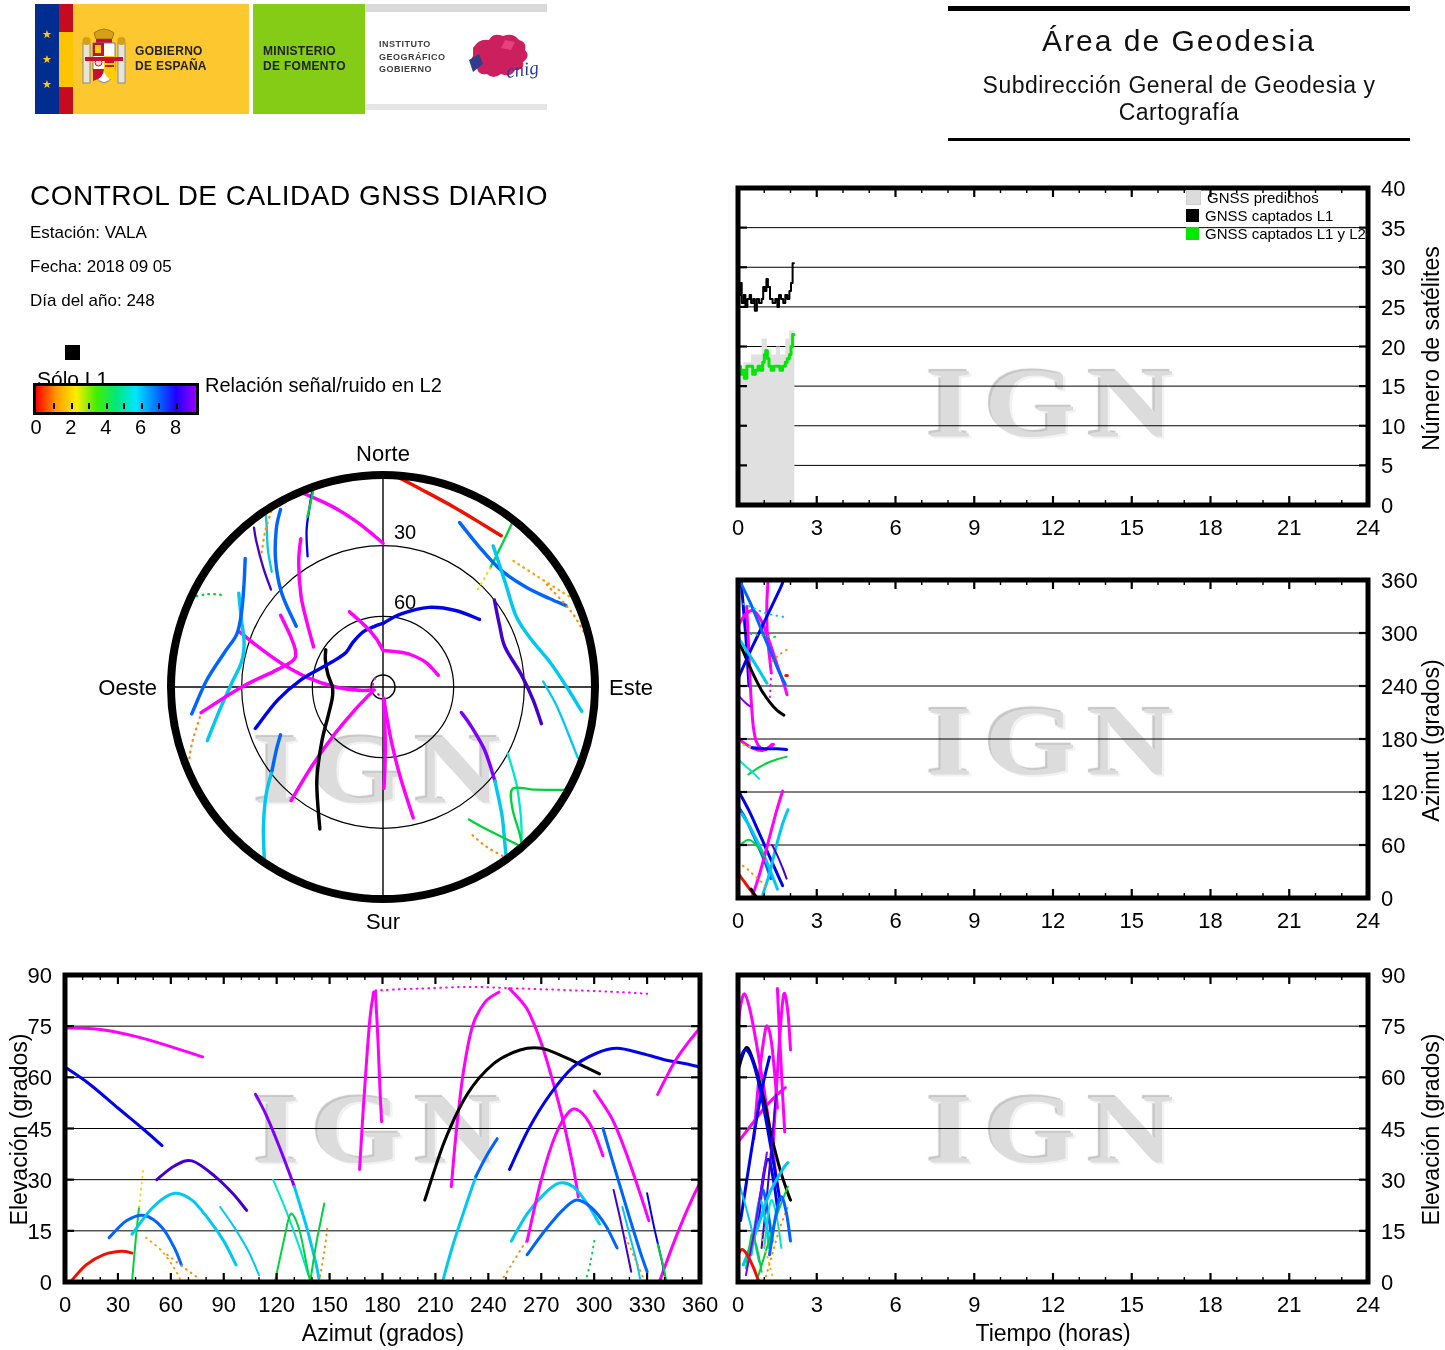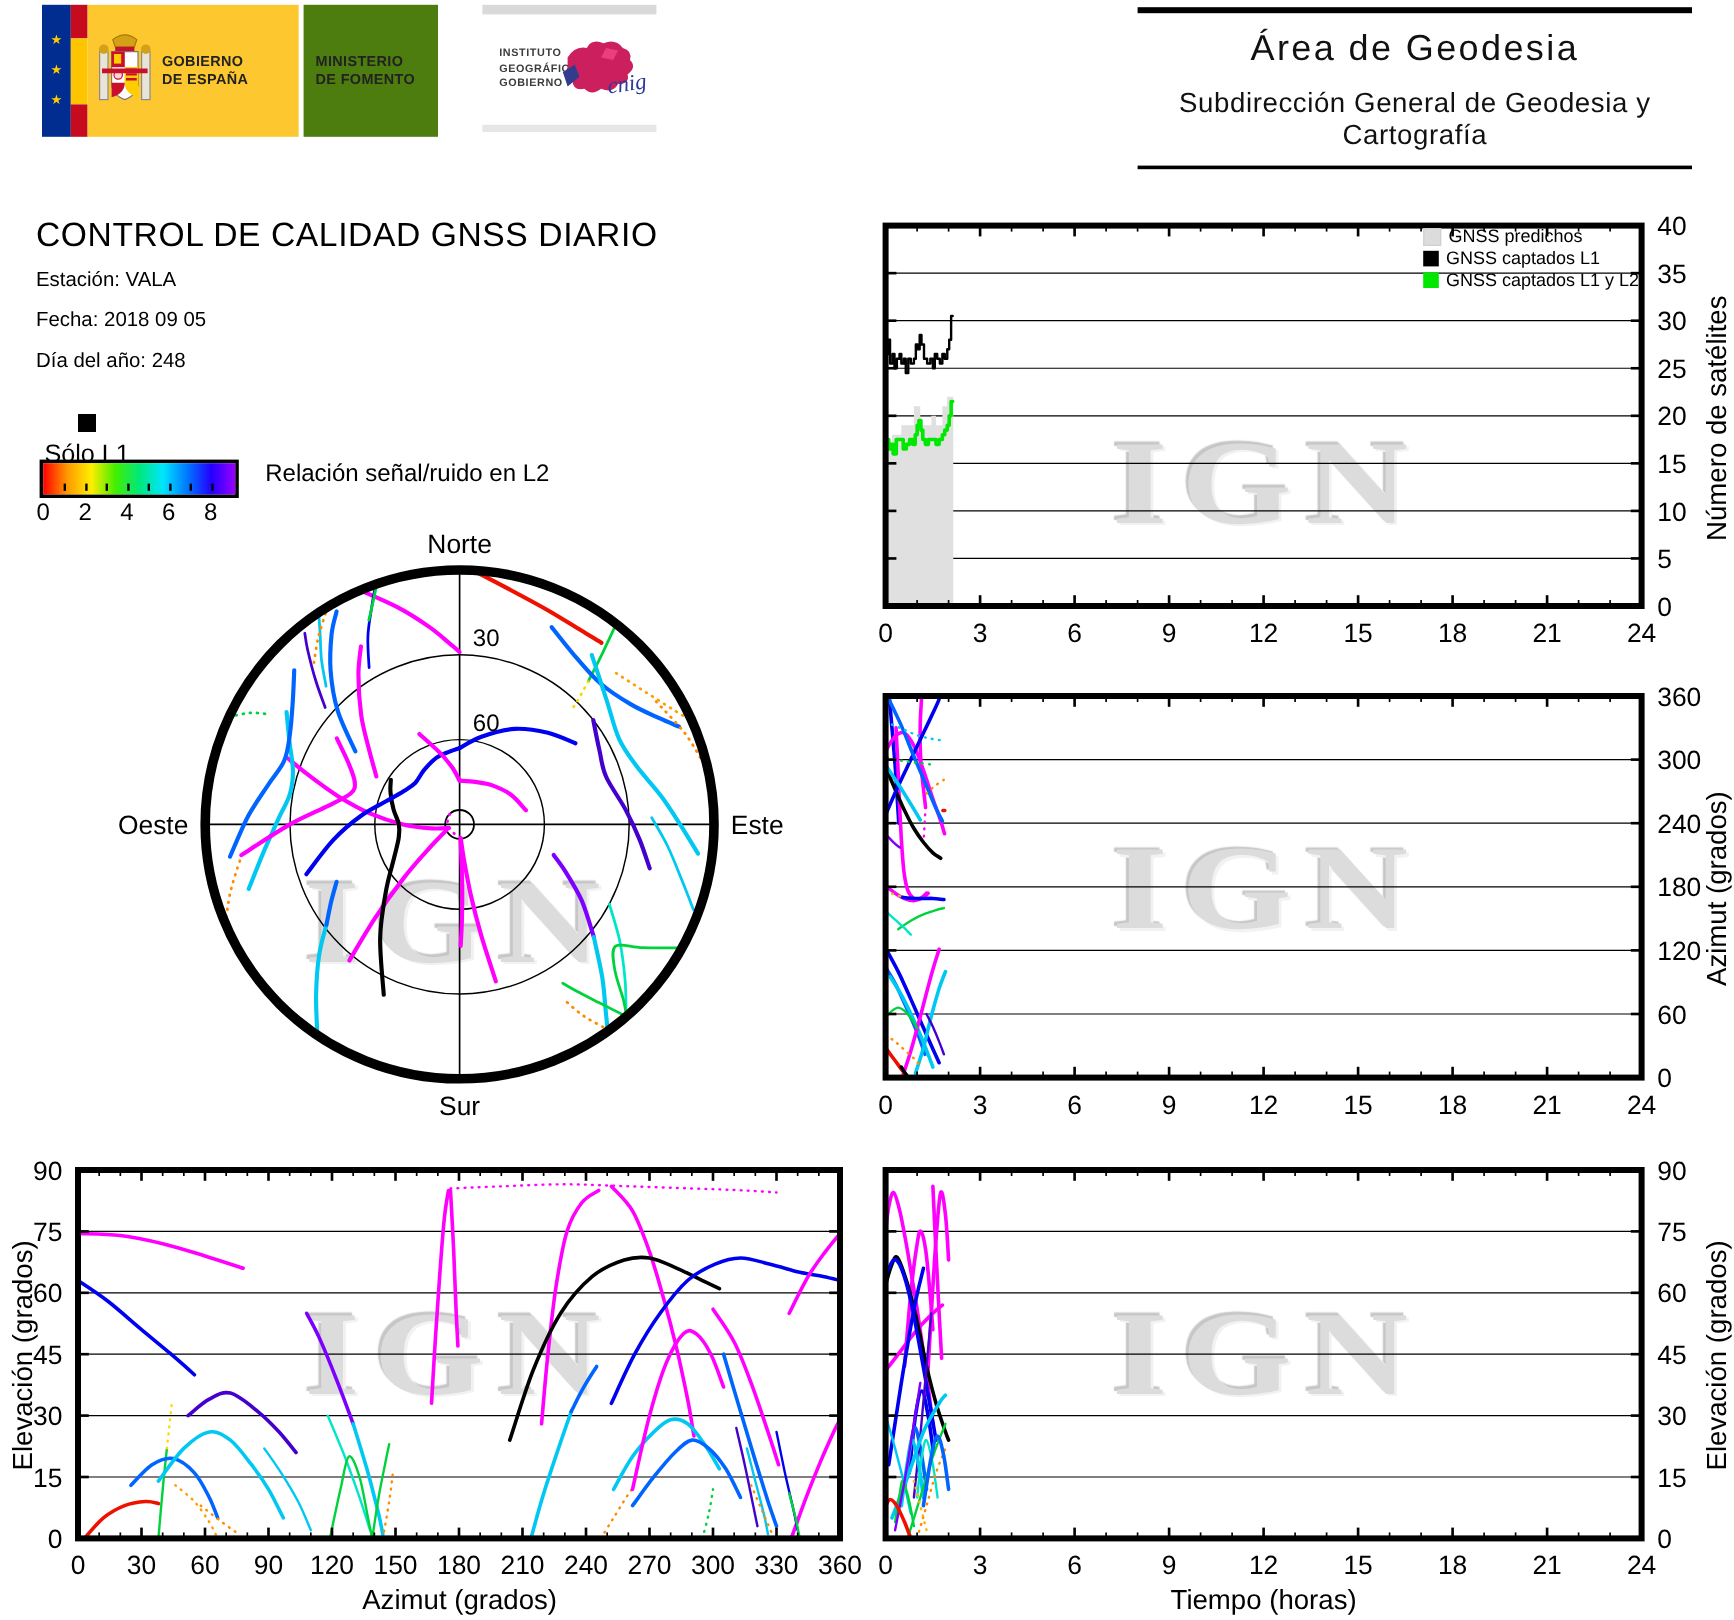--- a/index.html
+++ b/index.html
@@ -8,40 +8,40 @@
   
   #logo-banner{left:35px;top:4px;width:512px;height:110px;display:flex;}
   .eu-strip{width:24px;background:#002d8f;display:flex;flex-direction:column;justify-content:center;align-items:center;gap:14px;}
   .eu-strip span{color:#ffcc00;font-size:11px;line-height:11px;}
   .esp-strip{width:14px;display:flex;flex-direction:column;}
   .esp-strip .r{background:#c60b1e;flex:1;}
   .esp-strip .y{background:#ffc400;flex:2;}
   .gob-block{width:168px;background:#fdc82f;display:flex;align-items:center;padding-left:8px;gap:8px;}
   .gob-text{font-size:12px;font-weight:bold;color:#222;line-height:1.25;letter-spacing:.3px;}
   .gap{width:4px;background:#fff;}
-  .min-block{width:102px;background:#4d7c0f;display:flex;align-items:center;padding-left:10px;}
+  .min-block{width:102px;background:#84cc16;display:flex;align-items:center;padding-left:10px;}
   .min-text{font-size:12px;font-weight:bold;color:#222;line-height:1.25;letter-spacing:.3px;}
-  .ign-block{flex:1;background:#fff;position:relative;margin-left:37px;}
+  .ign-block{flex:1;background:#fff;position:relative;}
   .ign-strip-top{position:absolute;left:0;top:0;width:100%;height:8px;background:#d9d9d9;}
   .ign-strip-bot{position:absolute;left:0;bottom:4px;width:100%;height:6px;background:#e6e6e6;}
   .ign-text{position:absolute;left:14px;top:34px;font-size:9px;font-weight:bold;color:#3c3c3c;letter-spacing:.5px;line-height:1.4;}
   .cnig{position:absolute;right:6px;top:22px;}
   #right-header{left:948px;top:6px;width:462px;border-top:5px solid #000;border-bottom:3px solid #000;padding:13px 0 12px 0;text-align:center;}
   #area-title{font-size:30px;letter-spacing:2px;color:#111;}
   #area-subtitle{font-size:23px;letter-spacing:.5px;margin-top:14px;color:#111;}
   
   #page-title{left:30px;top:180px;font-size:28px;letter-spacing:.5px;}
   .info-line{left:30px;font-size:17px;}
   #l1-row{left:37px;top:345px;display:flex;align-items:center;gap:7px;font-size:21px;flex-direction:column;}
   #l1-swatch{width:15px;height:15px;background:#000;}
   #colorbar{left:33px;top:383px;width:160px;height:26px;border:3px solid #000;position:absolute;}
   #colorbar .grad{width:100%;height:100%;}
   .cbtick{position:absolute;bottom:0;width:2px;height:6px;background:#000;}
   .cbnum{position:absolute;top:416px;font-size:20px;transform:translateX(-50%);}
-  #snr-label{left:205px;top:384px;font-size:20px;margin-left:16px;}
+  #snr-label{left:205px;top:374px;font-size:20px;}
   
   .wm{position:absolute;transform:translate(-50%,-50%) scaleX(1.18);font-family:"Liberation Serif",serif;font-weight:bold;font-size:100px;letter-spacing:10px;color:#dcdcdc;text-shadow:2px 2px 0 #f2f2f2,-2px -2px 1px #c6c6c6;z-index:1;white-space:nowrap;}
   svg.chart{position:absolute;z-index:2;overflow:visible;}
   .vlabel{position:absolute;width:320px;text-align:center;font-size:23px;transform:rotate(-90deg);z-index:3;}
   .xlabel{position:absolute;font-size:23px;transform:translateX(-50%);z-index:3;}
   
   #c1-legend{left:1186px;top:189px;z-index:4;}
   #c1-legend .row{display:flex;align-items:center;height:17px;margin-bottom:1px;}
   #c1-legend .sw{width:13px;height:13px;margin-right:6px;flex:0 0 13px;}
   #c1-legend .lab{font-size:15px;white-space:nowrap;}

